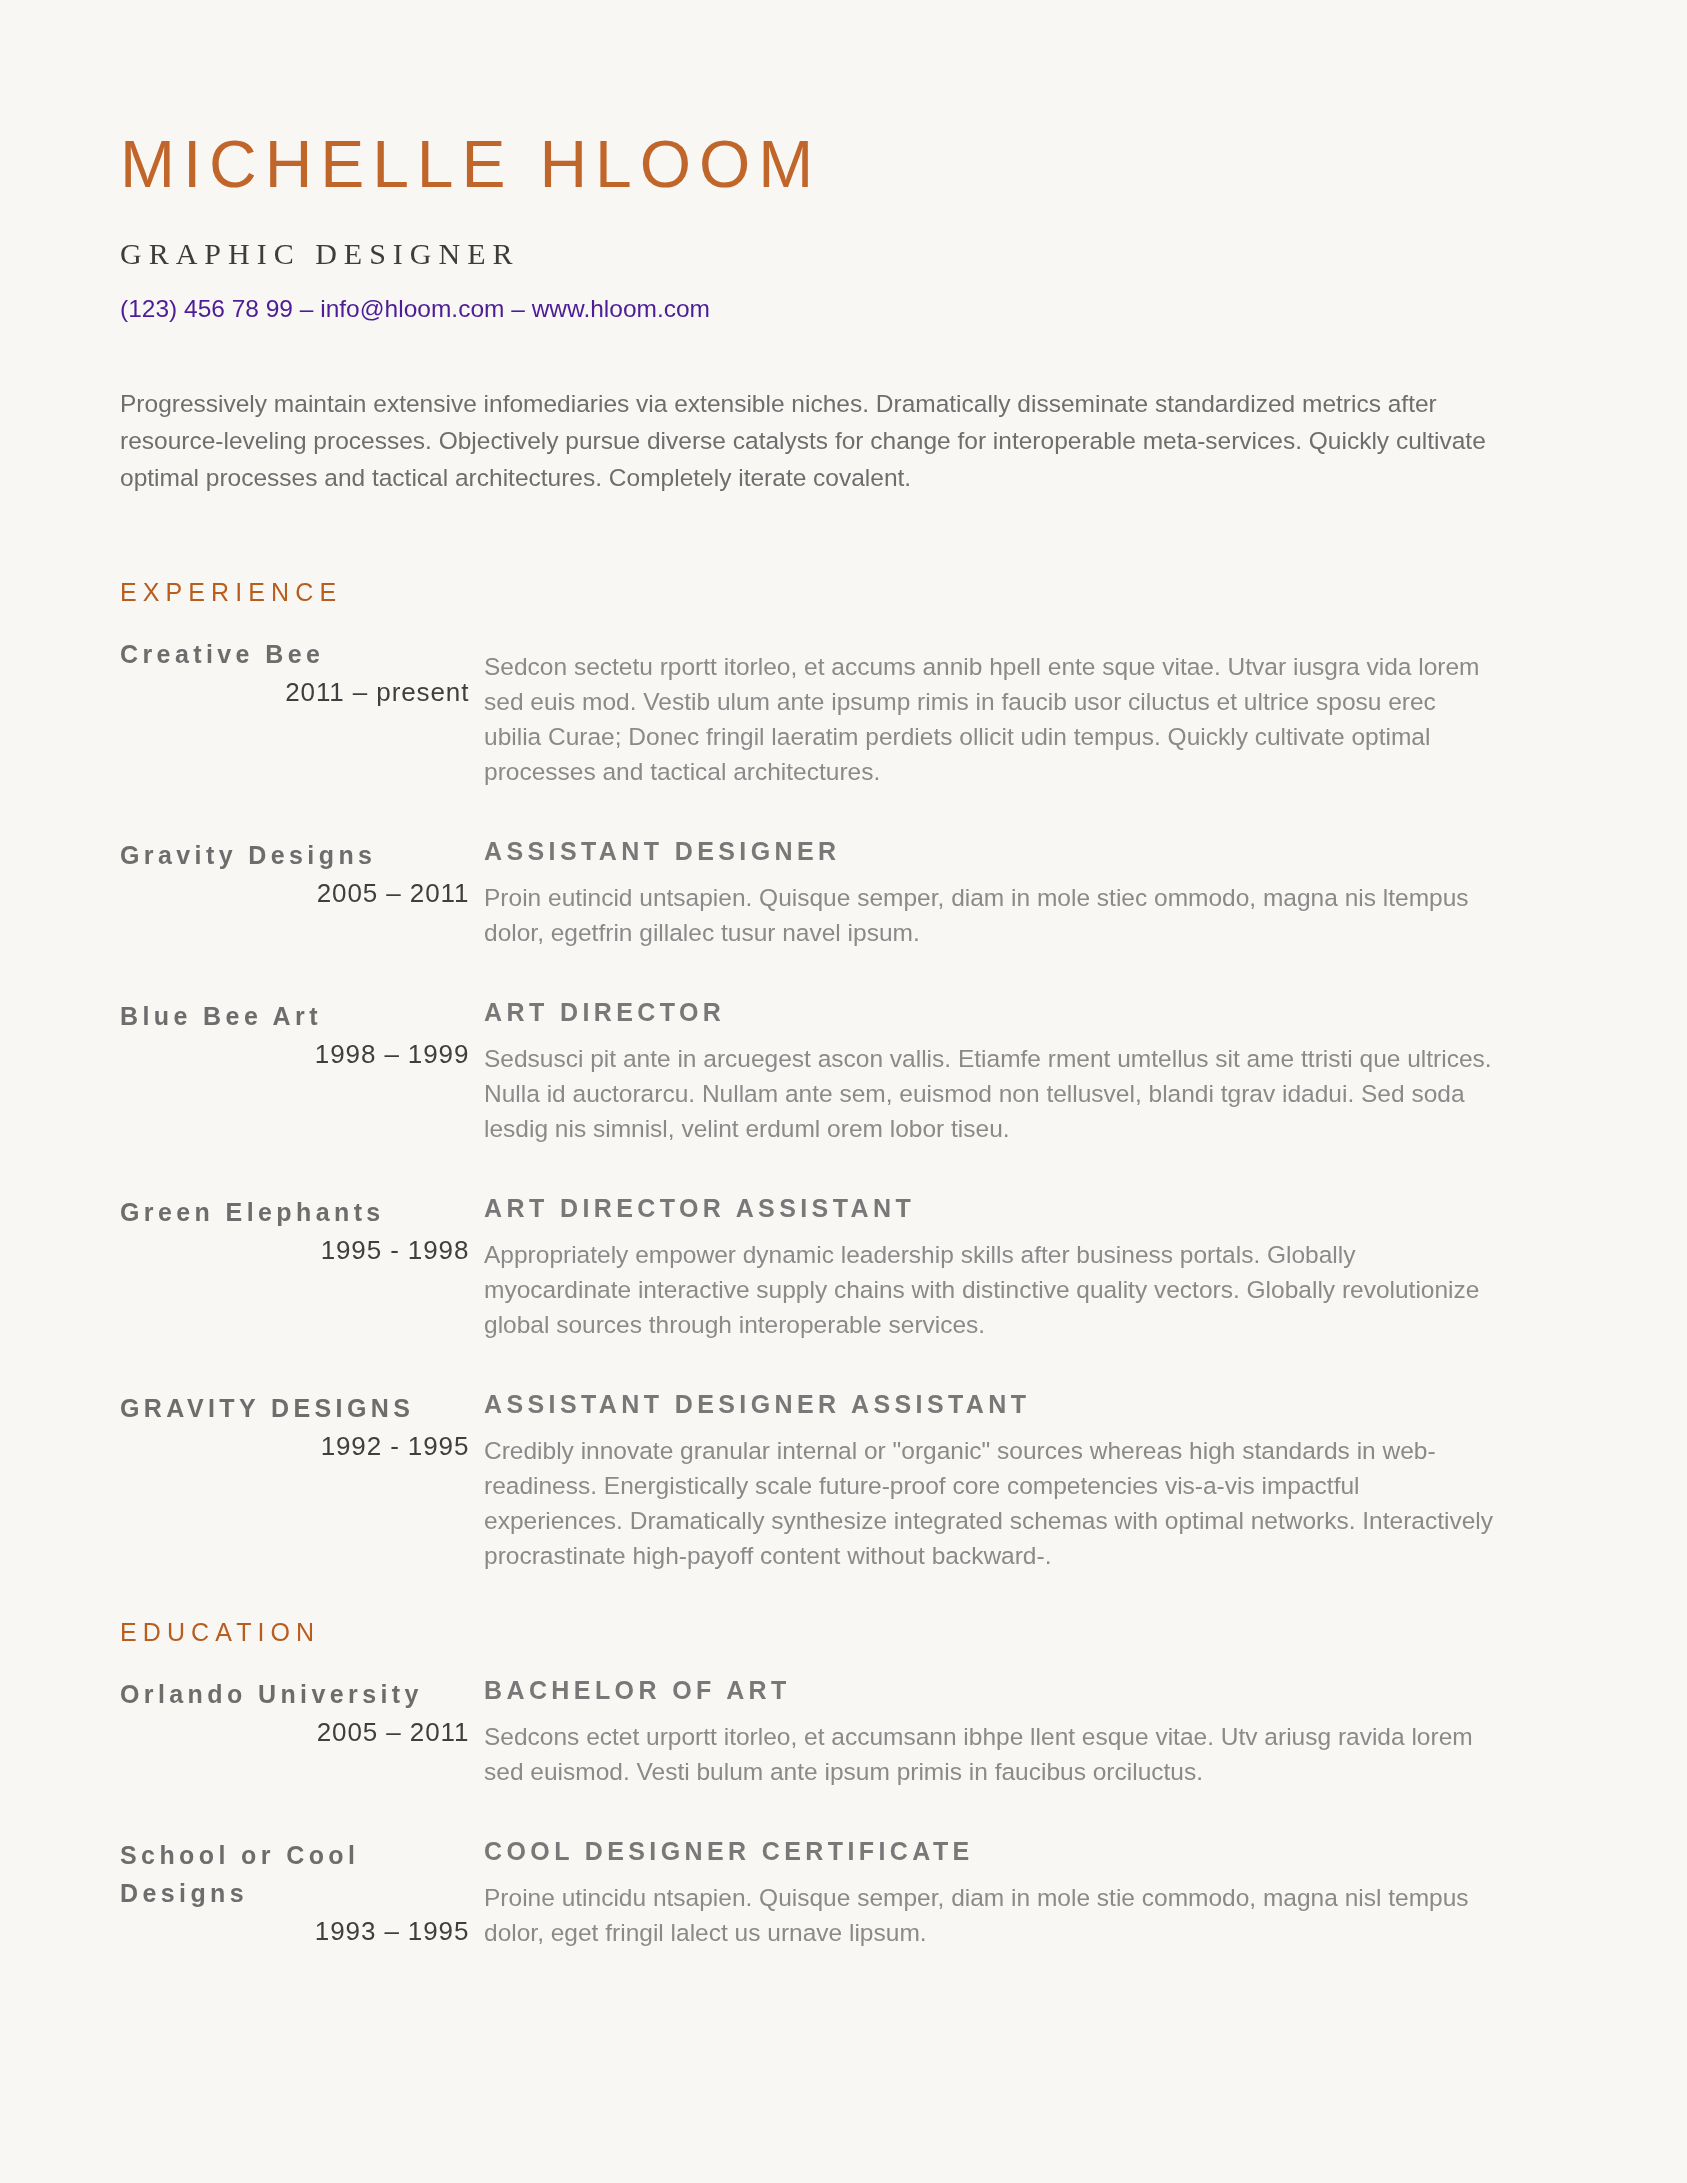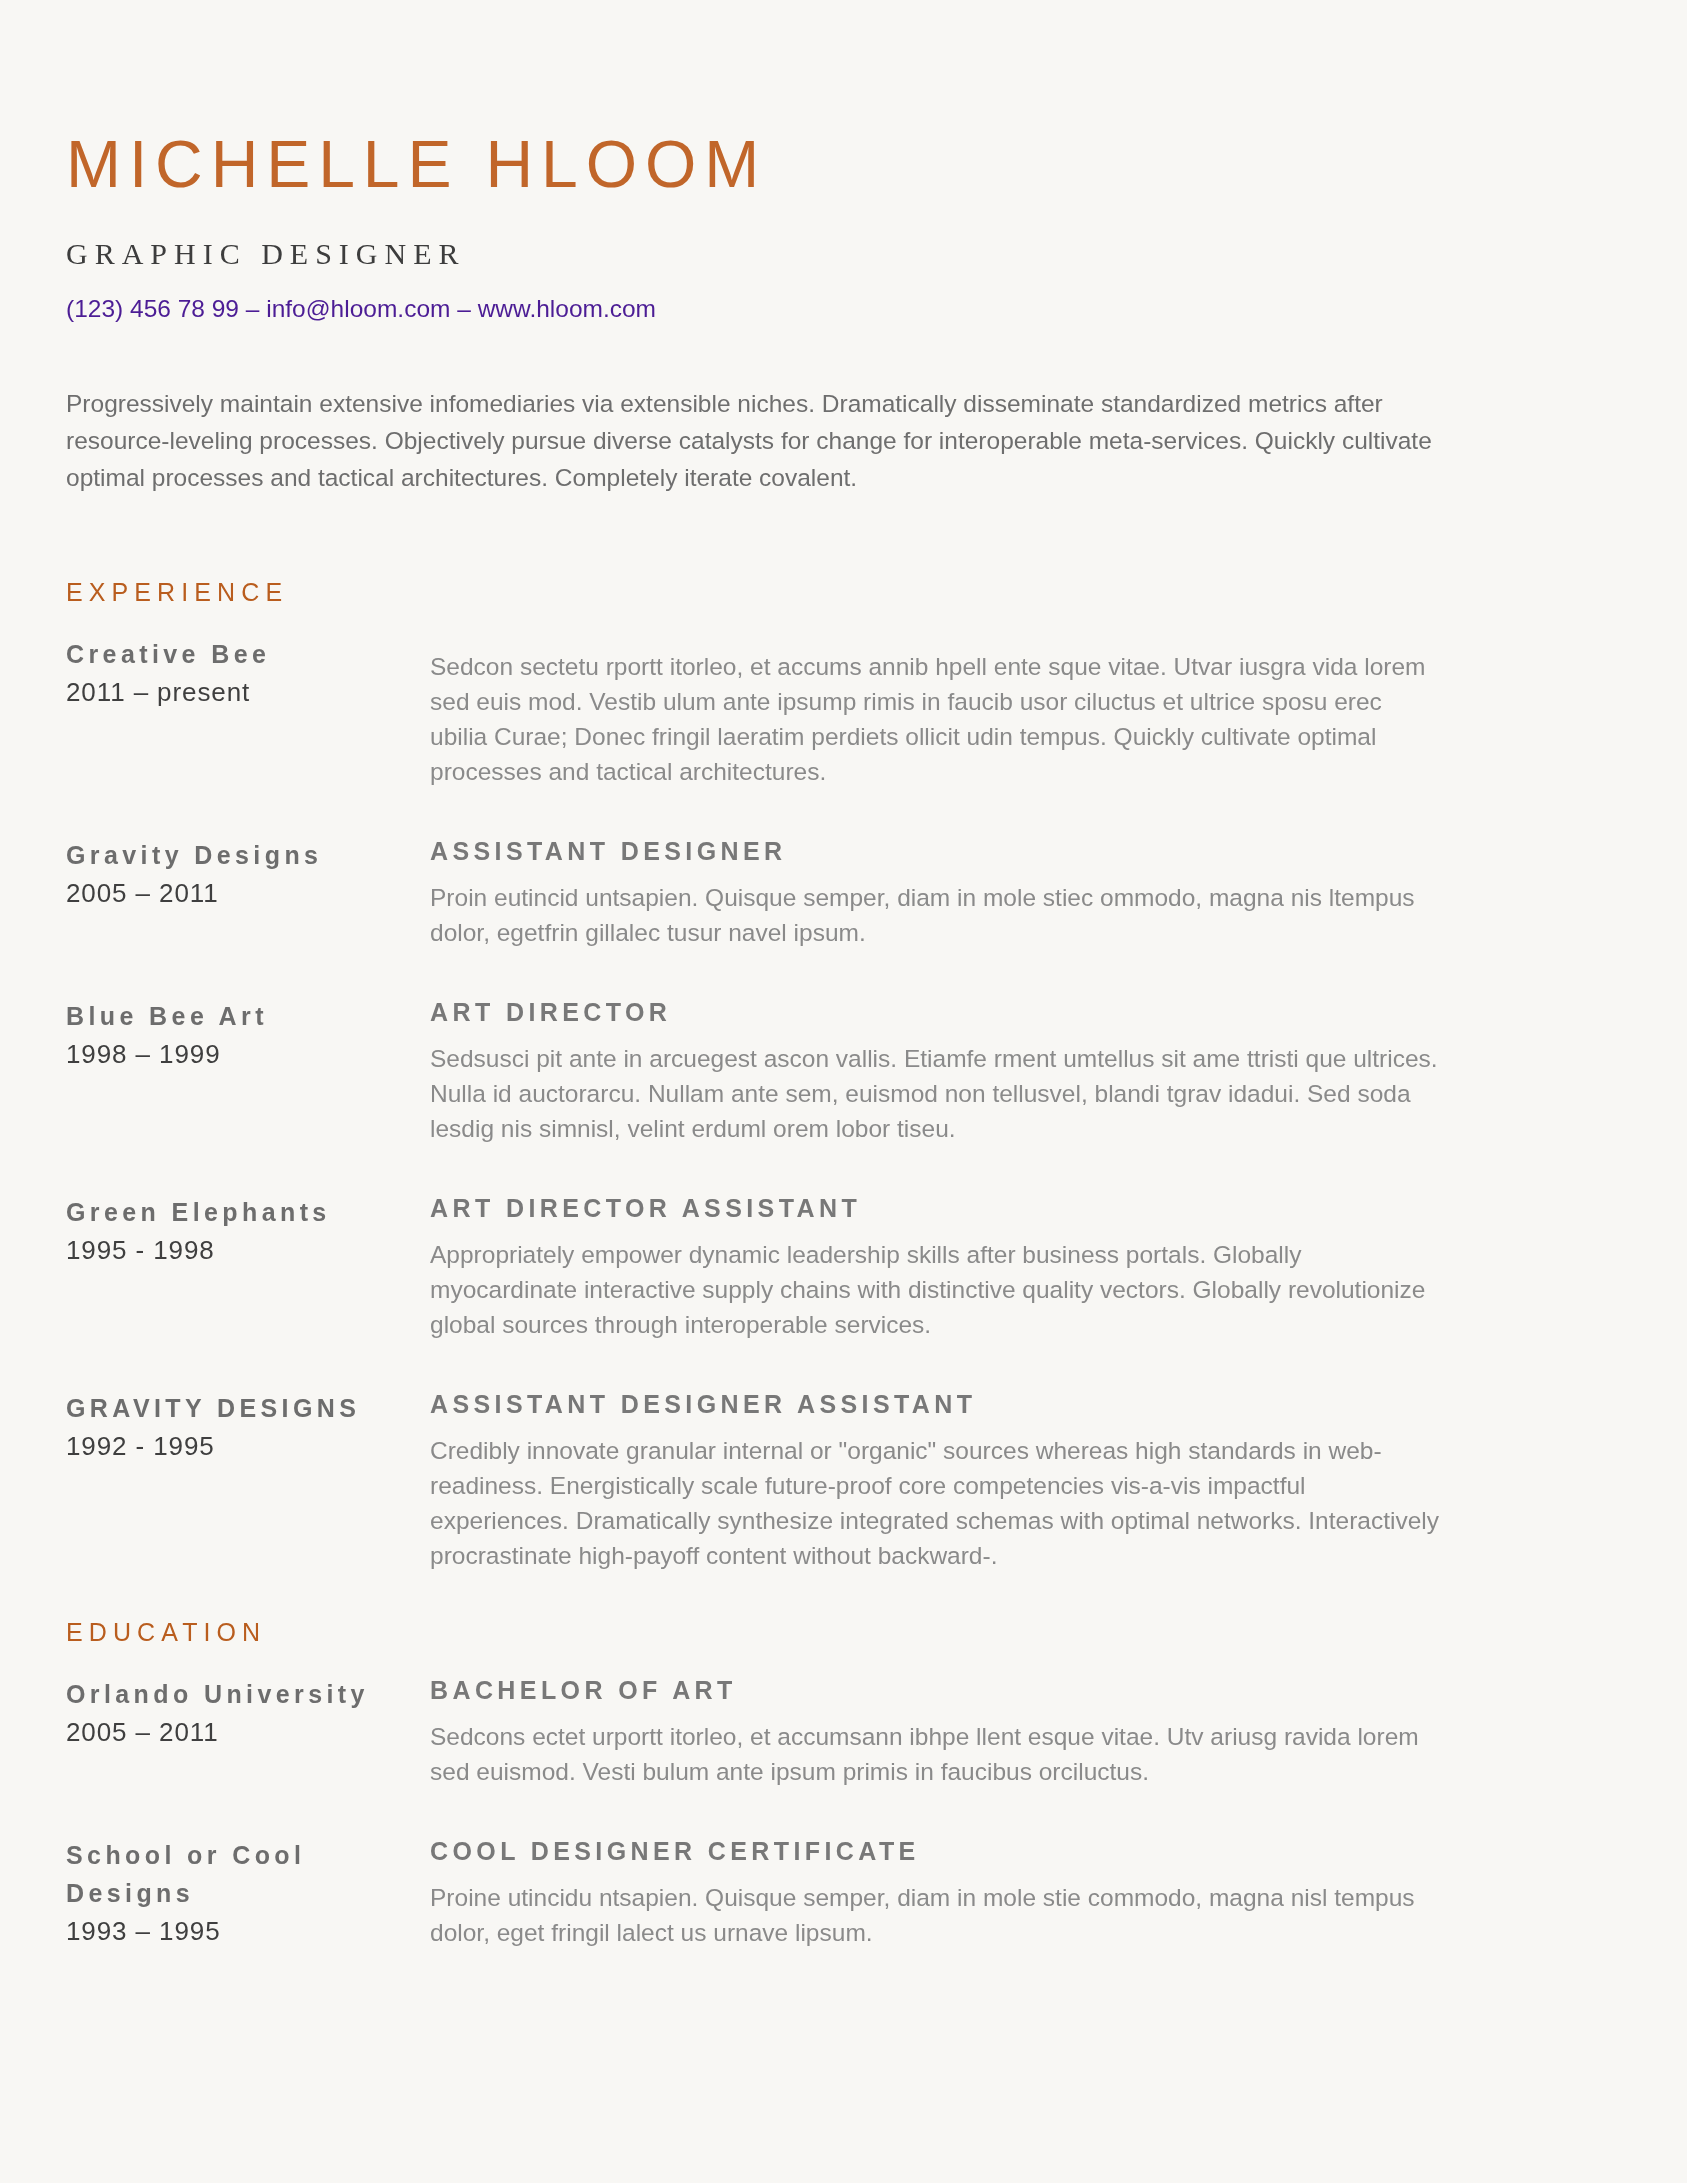--- a/index.html
+++ b/index.html
@@ -4,21 +4,21 @@
 <style>
   html, body { margin: 0; padding: 0; background: #e9e8e6; }
   .page {
     position: relative;
     width: 1687px;
     height: 2184px;
     margin: 0 auto;
     background: var(--page-bg, #f8f7f4);
     font-family: "Liberation Sans", sans-serif;
     box-sizing: border-box;
-    padding: 131px 140px 0 66px;
+    padding: 131px 140px 0 120px;
     overflow: hidden;
   }
   .name {
     font-size: 66px;
     line-height: 66px;
     font-weight: 400;
     letter-spacing: 7.9px;
     color: var(--accent, #c1662a);
     white-space: nowrap;
   }
@@ -73,20 +73,21 @@
     line-height: 38px;
     font-weight: 700;
     letter-spacing: 4.4px;
     color: #6d6d6d;
   }
   .dates {
     font-size: 26px;
     line-height: 38px;
     letter-spacing: 0.9px;
     color: #3f3f3f;
+    text-align: right;
   }
   .entry-right { flex: 1 1 auto; min-width: 0; }
   .role {
     font-size: 25px;
     line-height: 30px;
     font-weight: 700;
     letter-spacing: 4.4px;
     color: #787878;
   }
   .desc {

